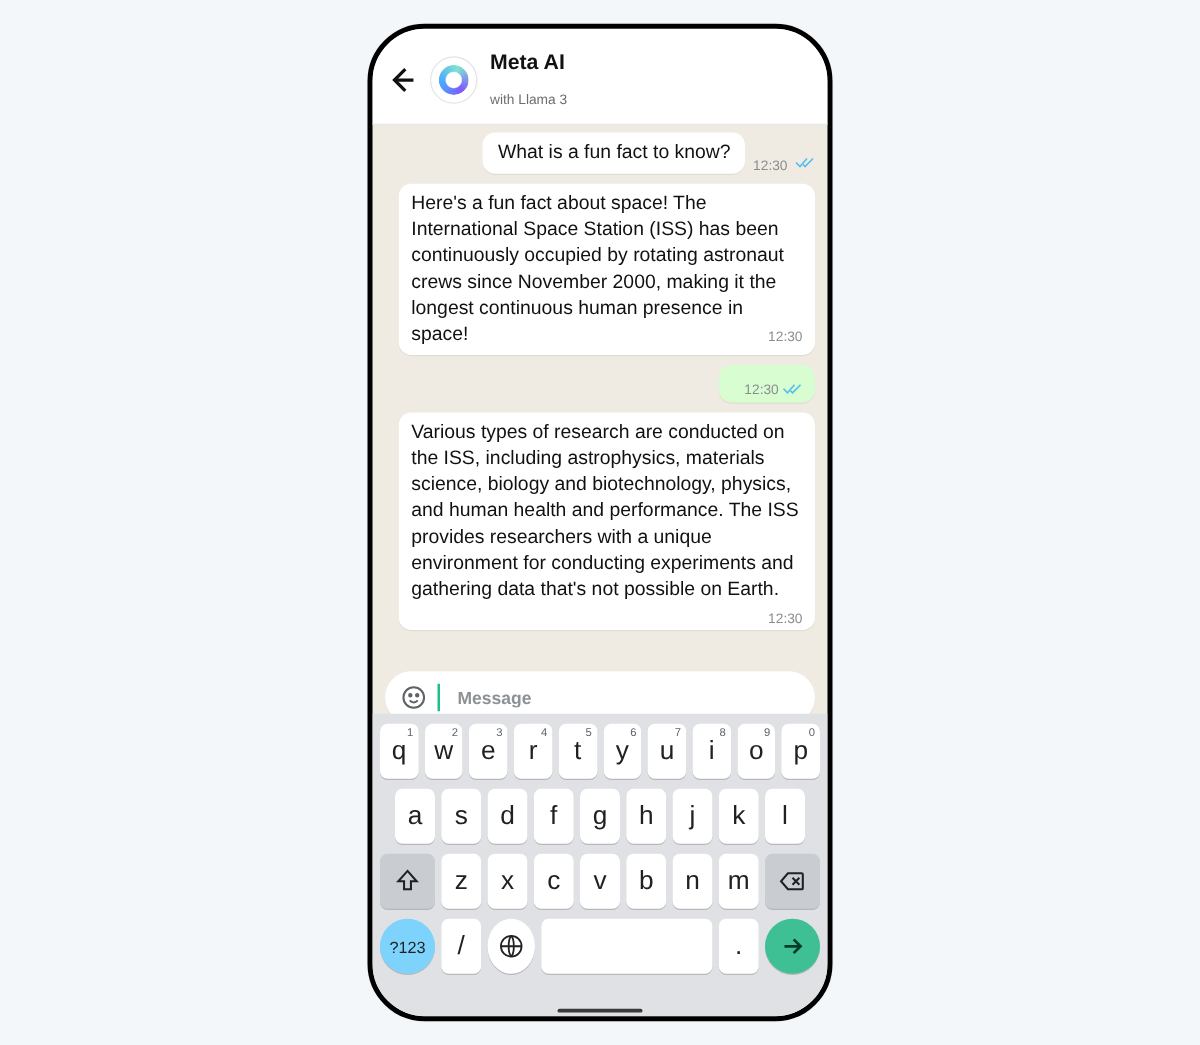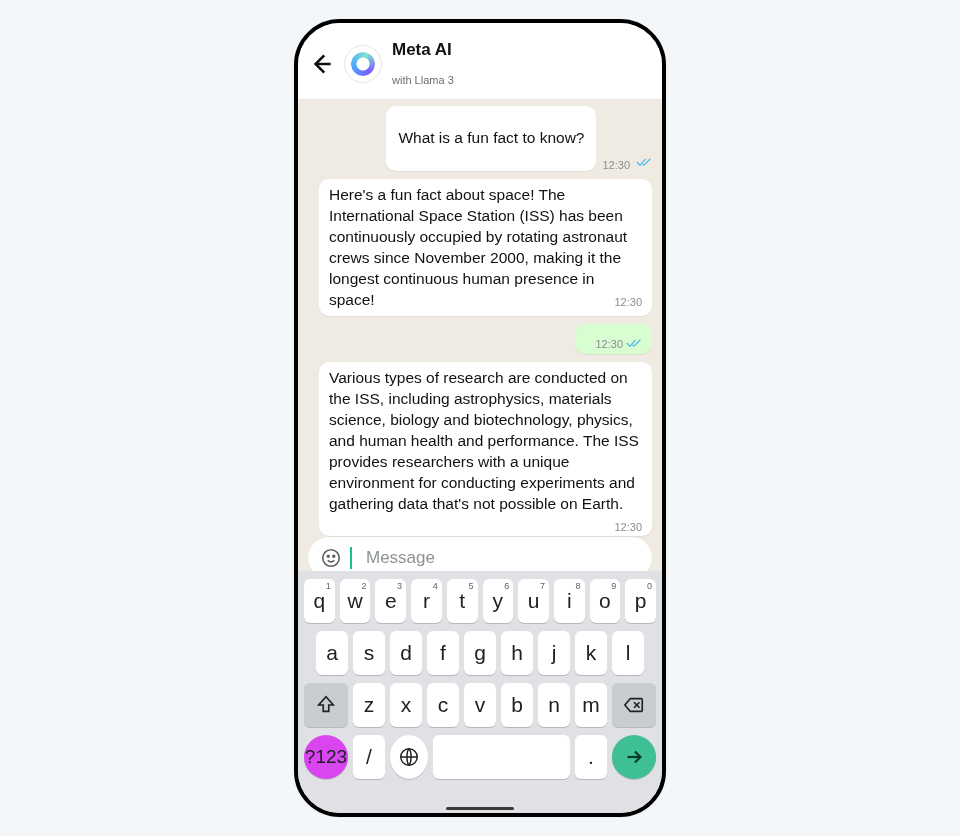--- a/index.html
+++ b/index.html
@@ -64,33 +64,34 @@
   .bubble .meta{
     float:right;font-size:11px;color:var(--time-grey);
     margin-left:10px;margin-top:4px;line-height:1;
     display:inline-flex;align-items:center;gap:3px;
     position:relative;top:3px;
   }
   .tick{color:var(--tick-blue);font-size:13px;}
   
   .row-right{align-self:flex-end;display:flex;align-items:flex-end;gap:6px;}
   .row-right .time{font-size:11px;color:var(--time-grey);}
-  .row-right .bubble{padding:22px 12px;border-radius:10px;}
+  .row-right .bubble{padding:6px 12px;border-radius:10px;}
 
   
   .inputbar{
     position:absolute;left:10px;right:10px;bottom:234px;
     height:42px;background:var(--input-bg);
     border-radius:22px;display:flex;align-items:center;gap:8px;
     padding:0 12px;box-shadow:0 1px 0 rgba(0,0,0,.06);
   }
   .emoji-btn{width:22px;height:22px;display:flex;align-items:center;justify-content:center;color:#5f6368;}
   .msg-input{
-    flex:1;border:none;outline:none;font-size:17px;color:#333;
+    flex:1;border:none;outline:none;font-size:14px;color:#333;
     background:transparent;
+    font-weight:bold;
   }
   .msg-input::placeholder{color:#8d9194;}
   .caret{border-left:2px solid #1fbf86;height:22px;margin-right:4px;}
 
   
   .kbd{
     position:absolute;left:0;right:0;bottom:0;height:224px;
     background:var(--kbd-bg);padding:8px 6px 10px 6px;
     display:flex;flex-direction:column;gap:8px;
   }
@@ -100,21 +101,21 @@
     height:44px;flex:1;max-width:32px;
     display:flex;align-items:center;justify-content:center;
     font-size:21px;color:#202124;position:relative;
     box-shadow:0 1px 0 rgba(0,0,0,.18);
   }
   .key .sup{position:absolute;top:2px;right:4px;font-size:9px;color:#5f6368;}
   .key.wide{max-width:46px;}
   .key.space{max-width:none;flex:3;}
   .key.dark{background:#c9ccd0;}
   .key.circle{border-radius:50%;max-width:44px;width:44px;}
-  .key.num{background:#d946ef;border-radius:50%;width:44px;max-width:44px;font-size:19px;}
+  .key.num{background:#7dd3fc;border-radius:50%;width:44px;max-width:44px;font-size:13px;}
   .key.send{background:var(--send-green);border-radius:50%;width:44px;max-width:44px;}
   .key svg{width:22px;height:22px;}
   .homebar{position:absolute;bottom:3px;left:50%;transform:translateX(-50%);width:68px;height:3px;border-radius:3px;background:#3a3a3a;}
 </style>
 </head>
 <body>
 
 <div class="phone">
 
   <div class="hdr">

